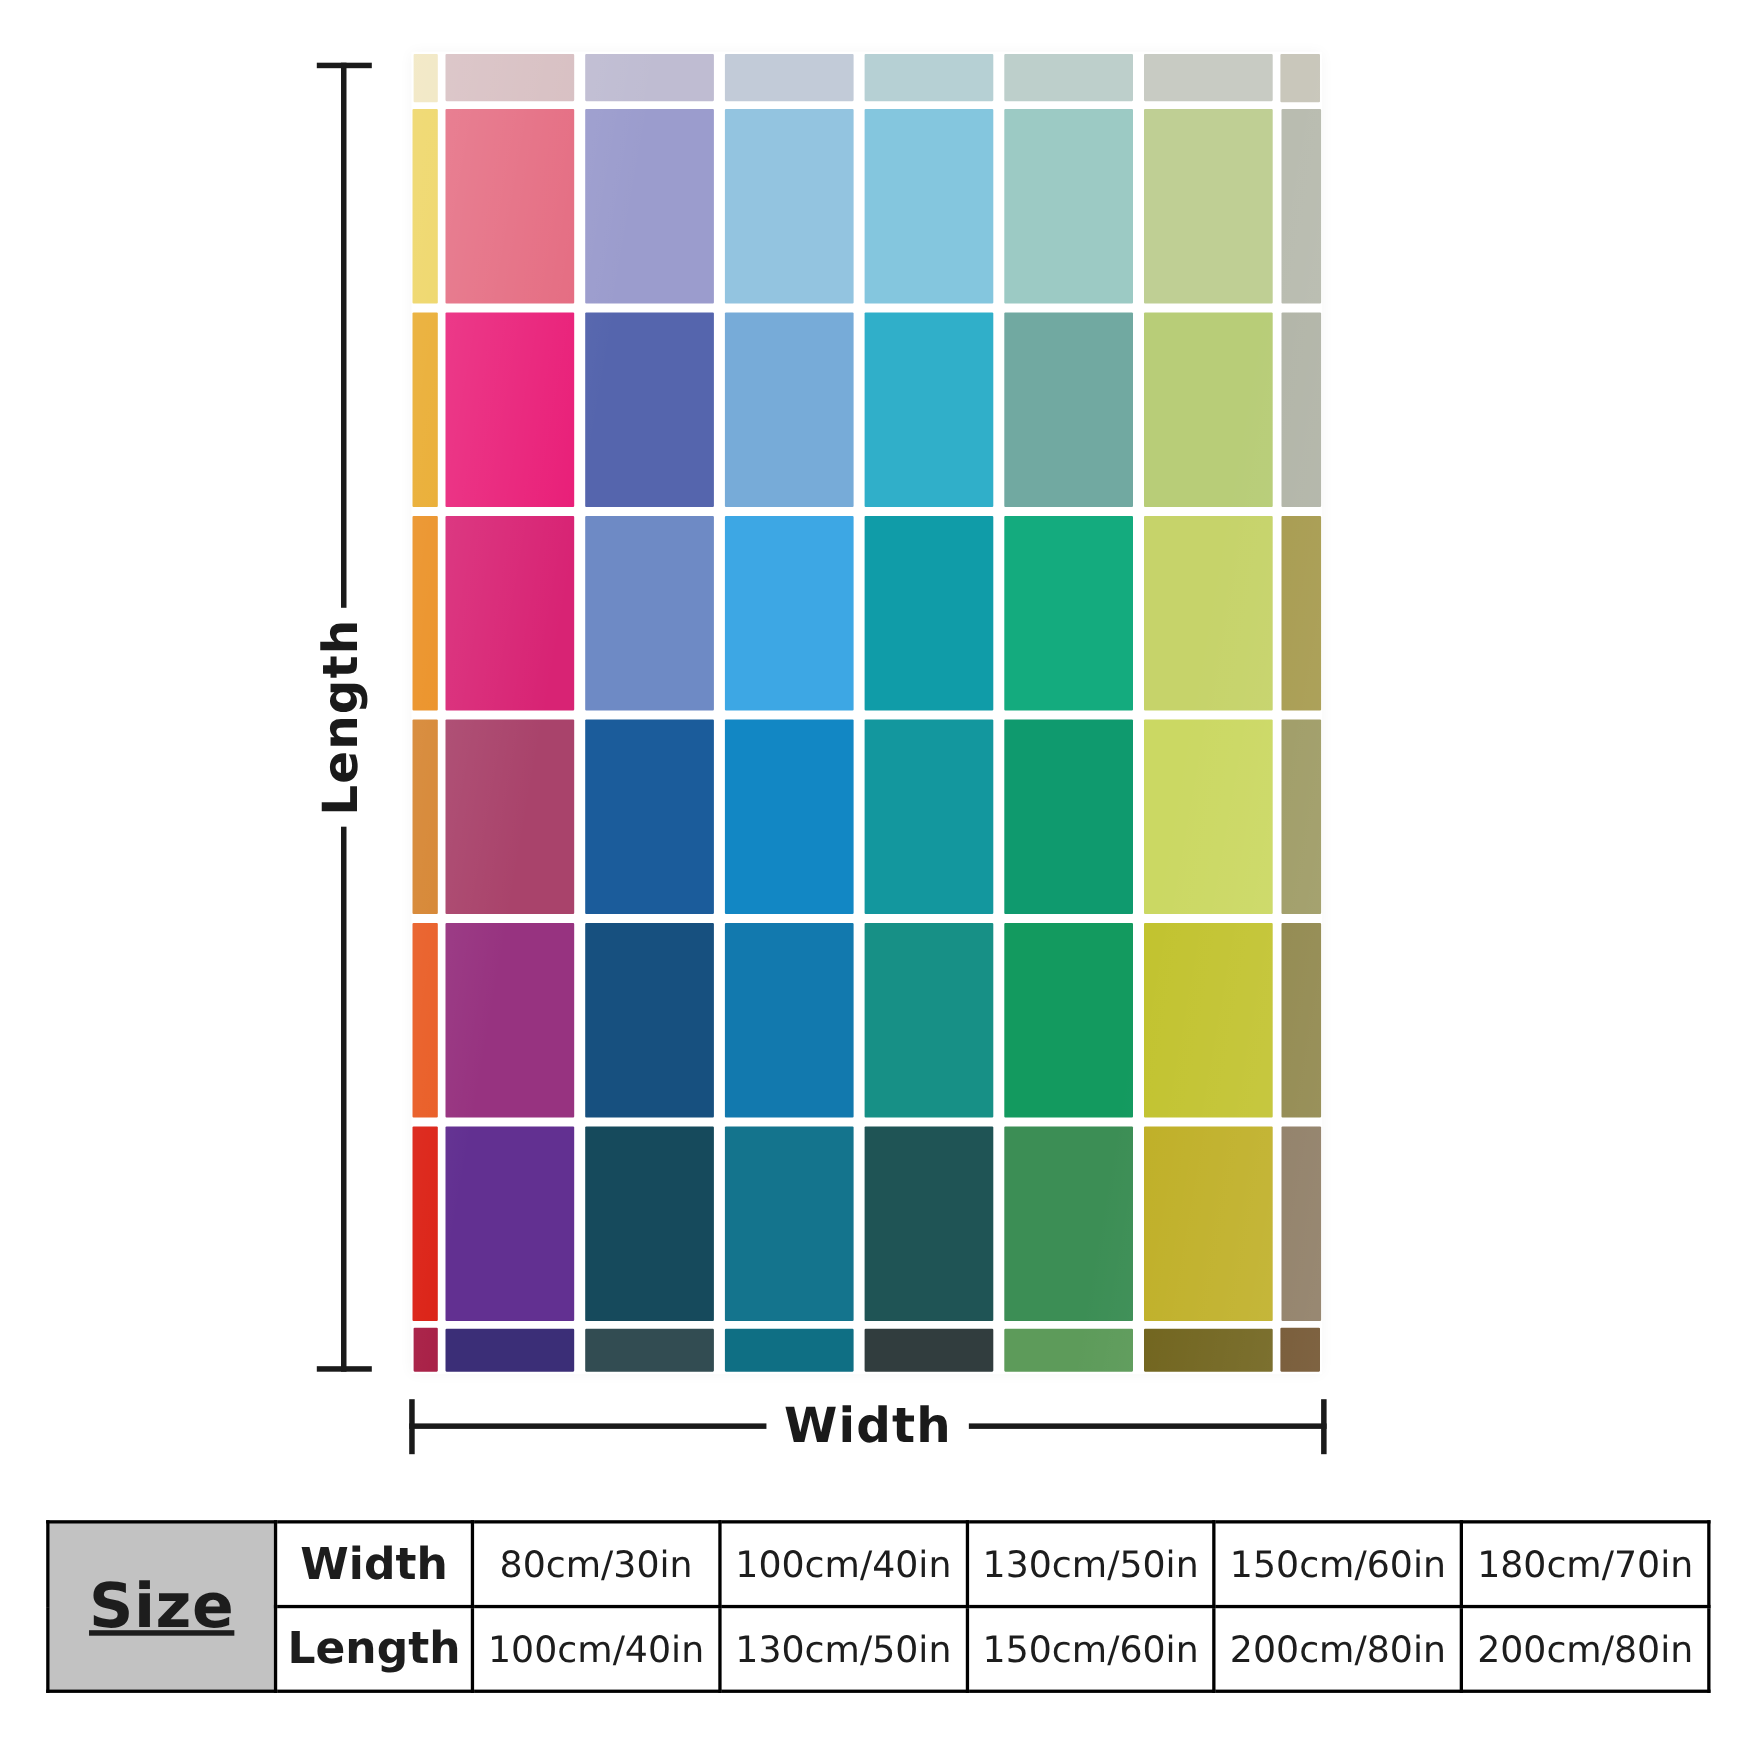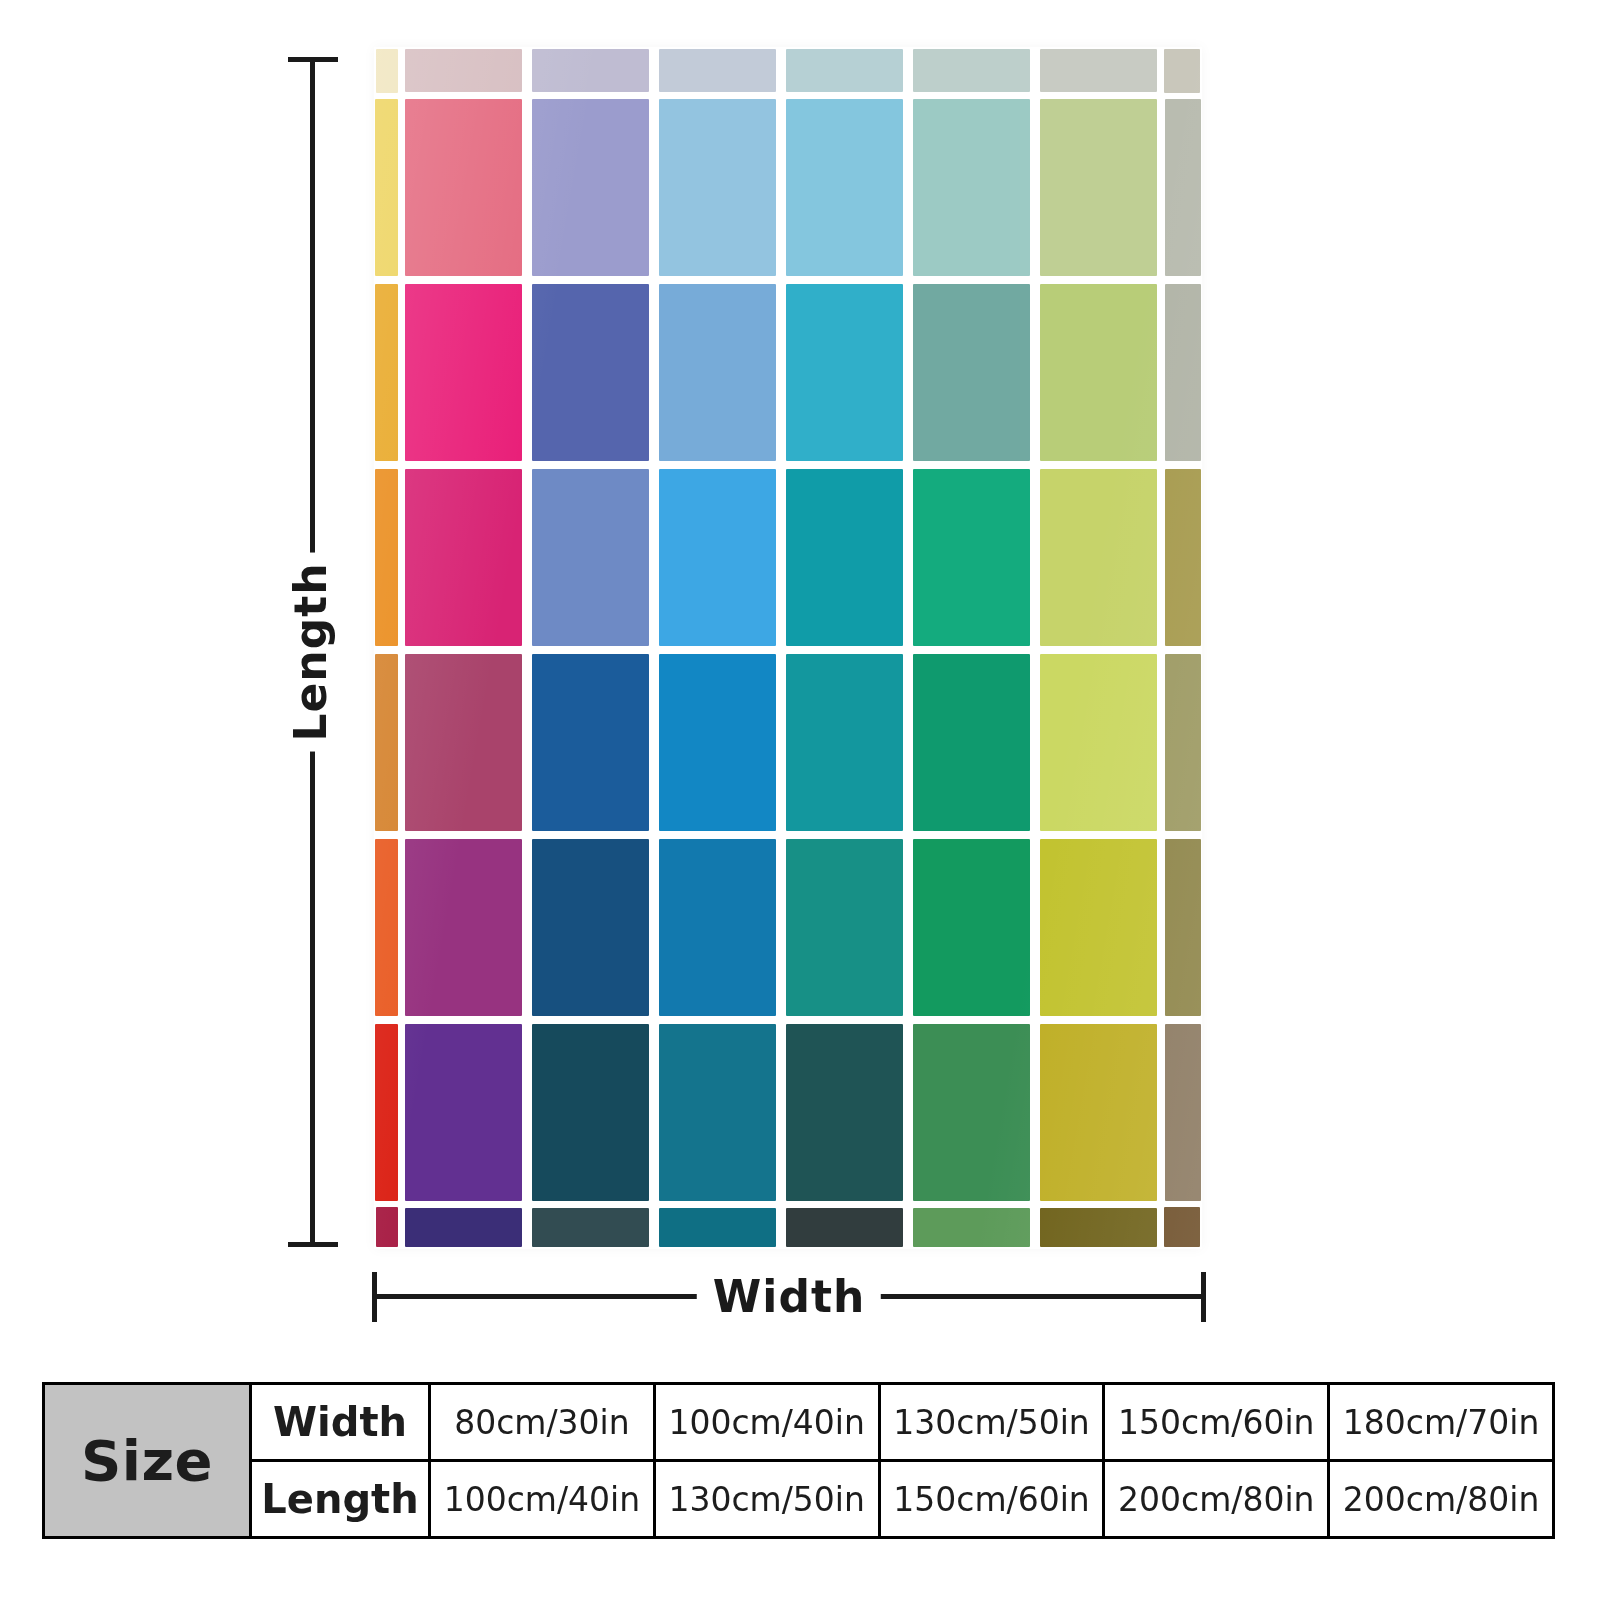--- a/index.html
+++ b/index.html
@@ -112,20 +112,21 @@
     color: #1d1d1d;
     background: #ffffff;
     padding: 0 4px;
     white-space: nowrap;
   }
   #size-table td.size-head {
     background: #c2c2c2;
     font-size: 56px;
     font-weight: 700;
     letter-spacing: 0.5px;
+    text-decoration: underline;
   }
   #size-table td.row-head {
     font-size: 40px;
     font-weight: 700;
   }
   .col-size { width: 196px; }
   .col-rowhead { width: 168px; }
 </style>
 </head>
 <body>

